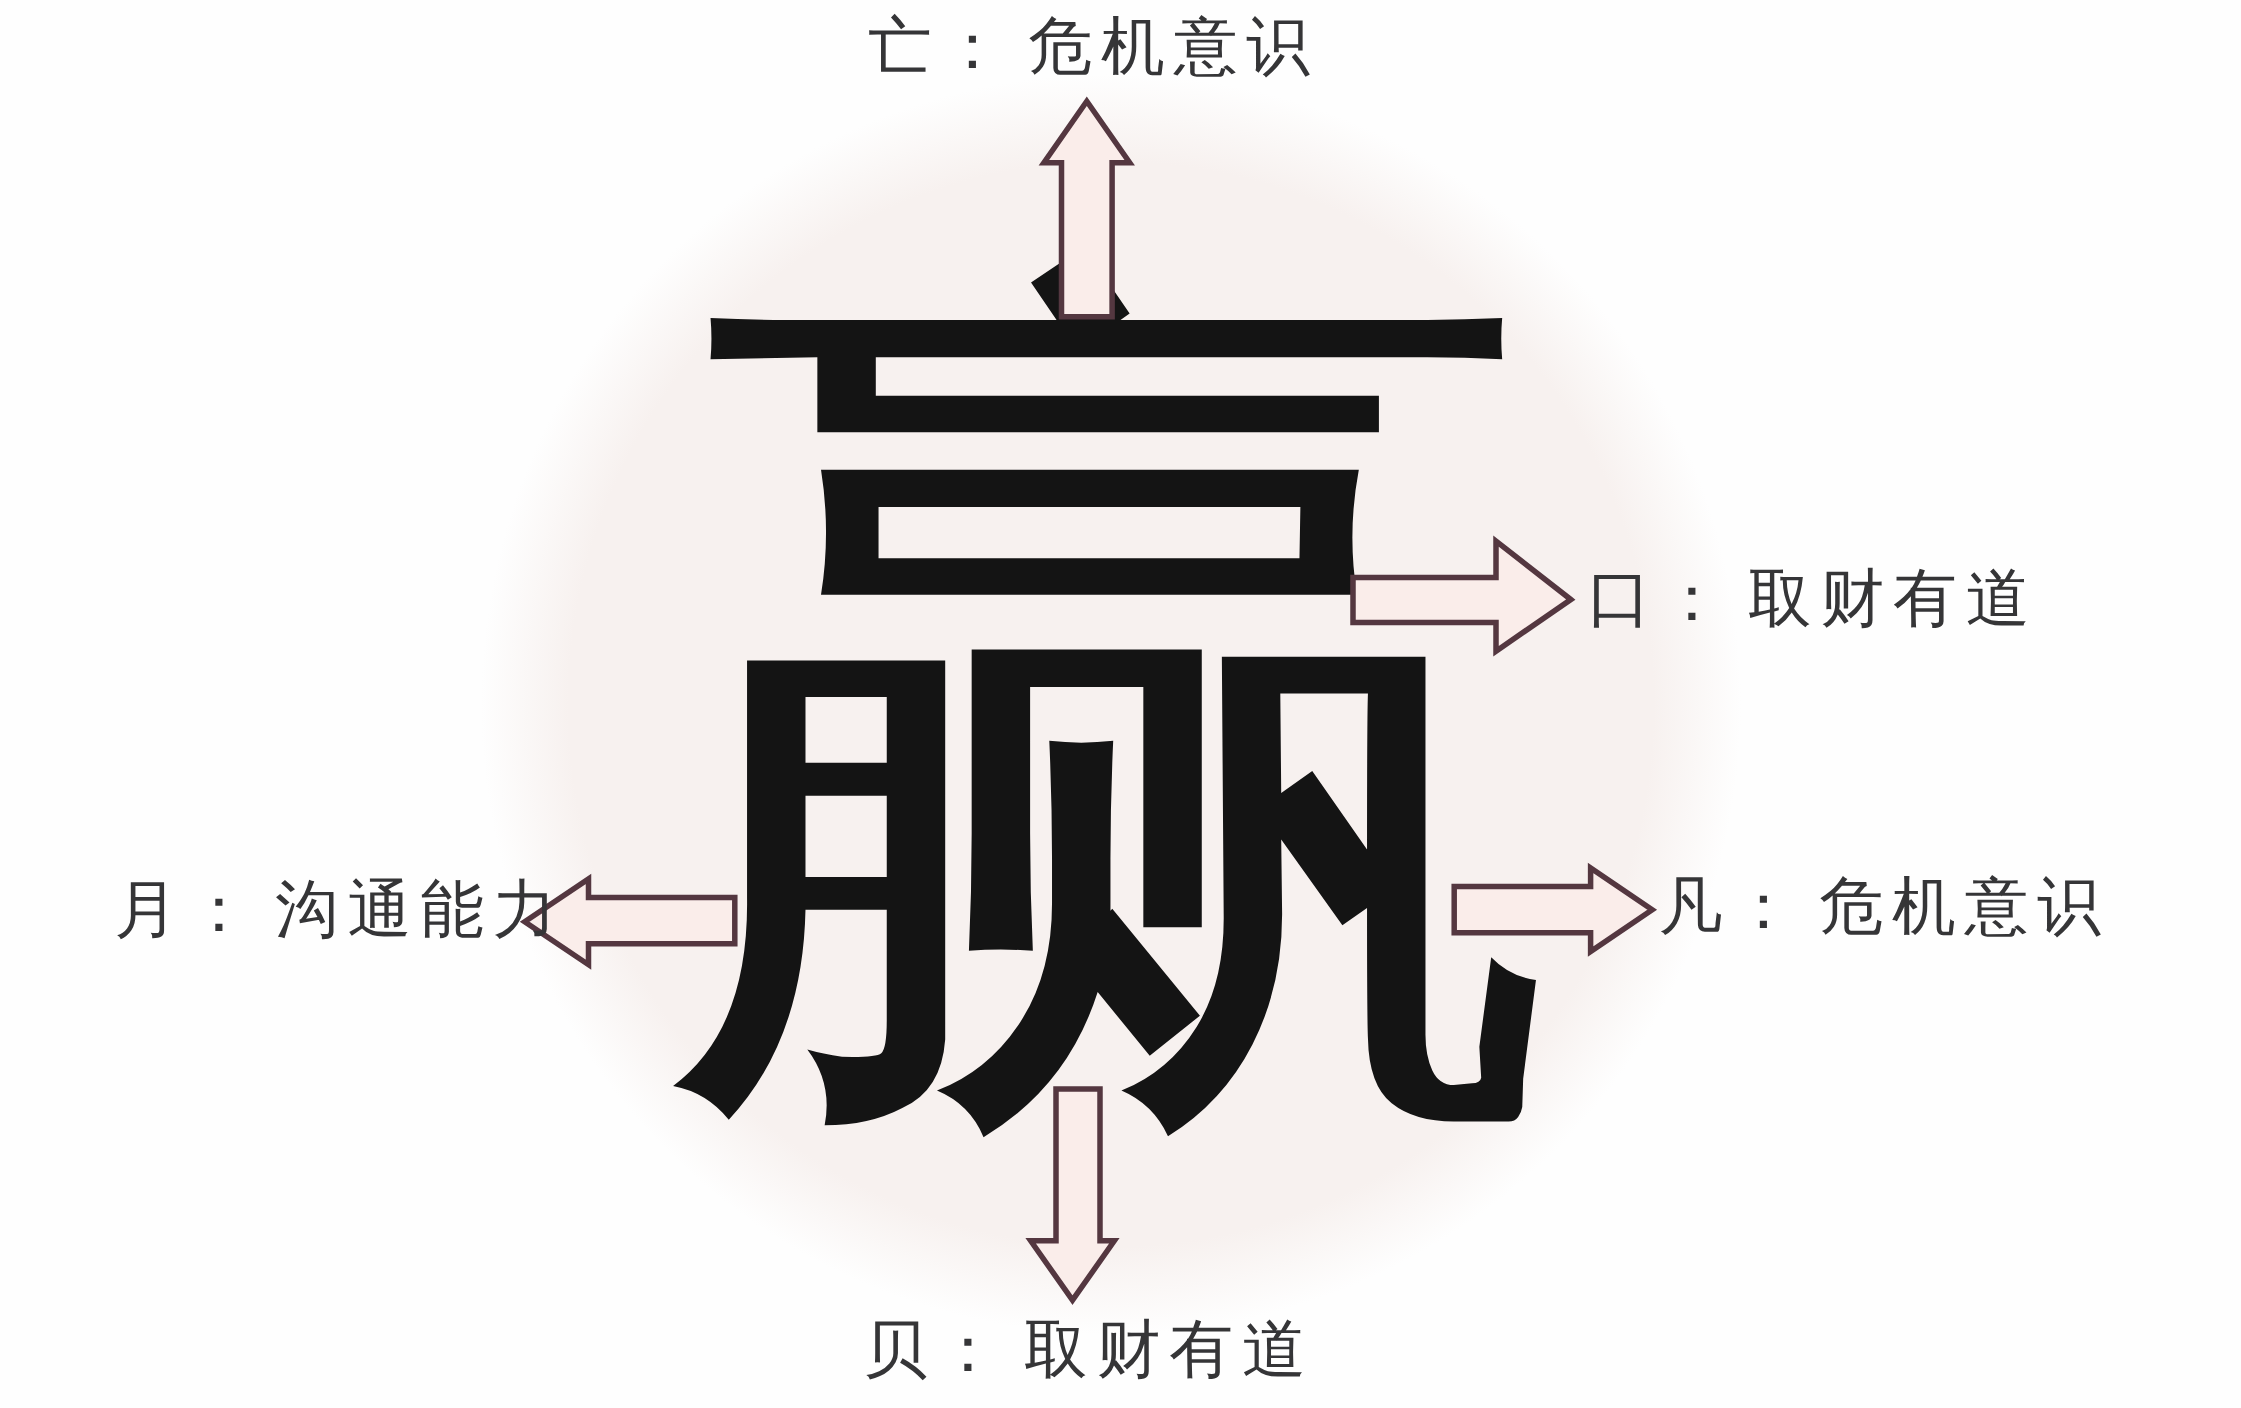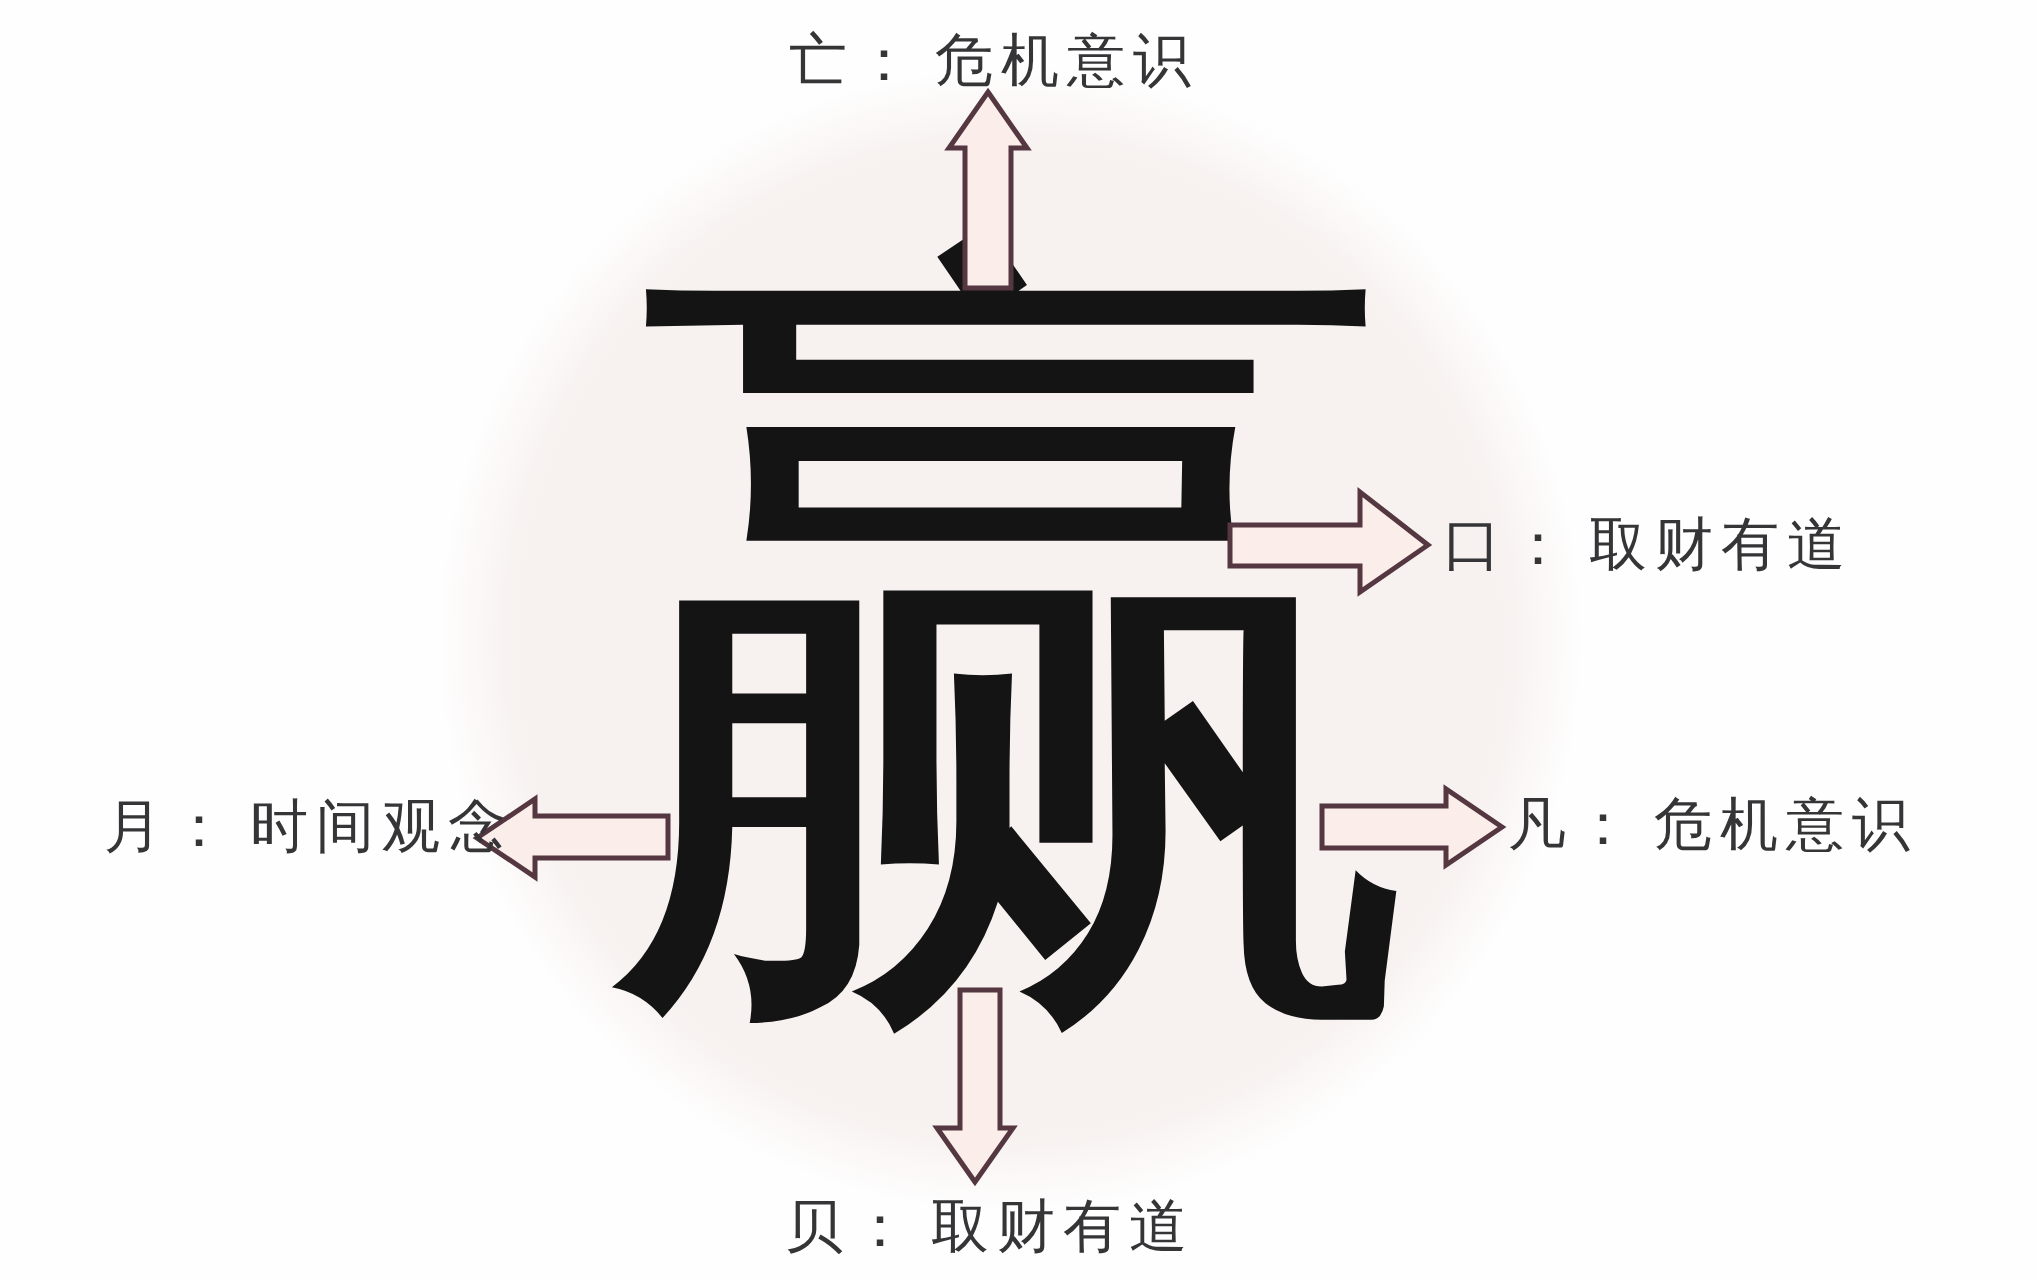--- a/index.html
+++ b/index.html
@@ -47,21 +47,21 @@
   
   .callout{
     position:absolute;
     font-size:58px;line-height:1.15;
     letter-spacing:8px;
     color:var(--label-color);
     white-space:nowrap;
     font-weight:500;
   }
   .callout .meaning{margin-left:14px;}
-  .pos-top        {left:994px; top:28px;  transform:translateX(-50%);}
+  .pos-top        {left:994px; top:10px;  transform:translateX(-50%);}
   .pos-right-upper{left:1443px;top:512px;}
   .pos-left       {left:104px; top:794px;}
   .pos-right-lower{left:1508px;top:792px;}
   .pos-bottom     {left:978px; top:1194px;transform:translateX(-50%);margin-left:12px;}
 </style>
 </head>
 <body>
 
 <div class="stage">
 
@@ -79,21 +79,21 @@
 
   <div class="callout pos-top">
     <span class="prefix">亡：</span><span class="meaning">危机意识</span>
   </div>
 
   <div class="callout pos-right-upper">
     <span class="prefix">口：</span><span class="meaning">取财有道</span>
   </div>
 
   <div class="callout pos-left">
-    <span class="prefix">月：</span><span class="meaning">时间观念</span>
+    <span class="prefix">月：</span><span class="meaning">沟通能力</span>
   </div>
 
   <div class="callout pos-right-lower">
     <span class="prefix">凡：</span><span class="meaning">危机意识</span>
   </div>
 
   <div class="callout pos-bottom">
     <span class="prefix">贝：</span><span class="meaning">取财有道</span>
   </div>
 

